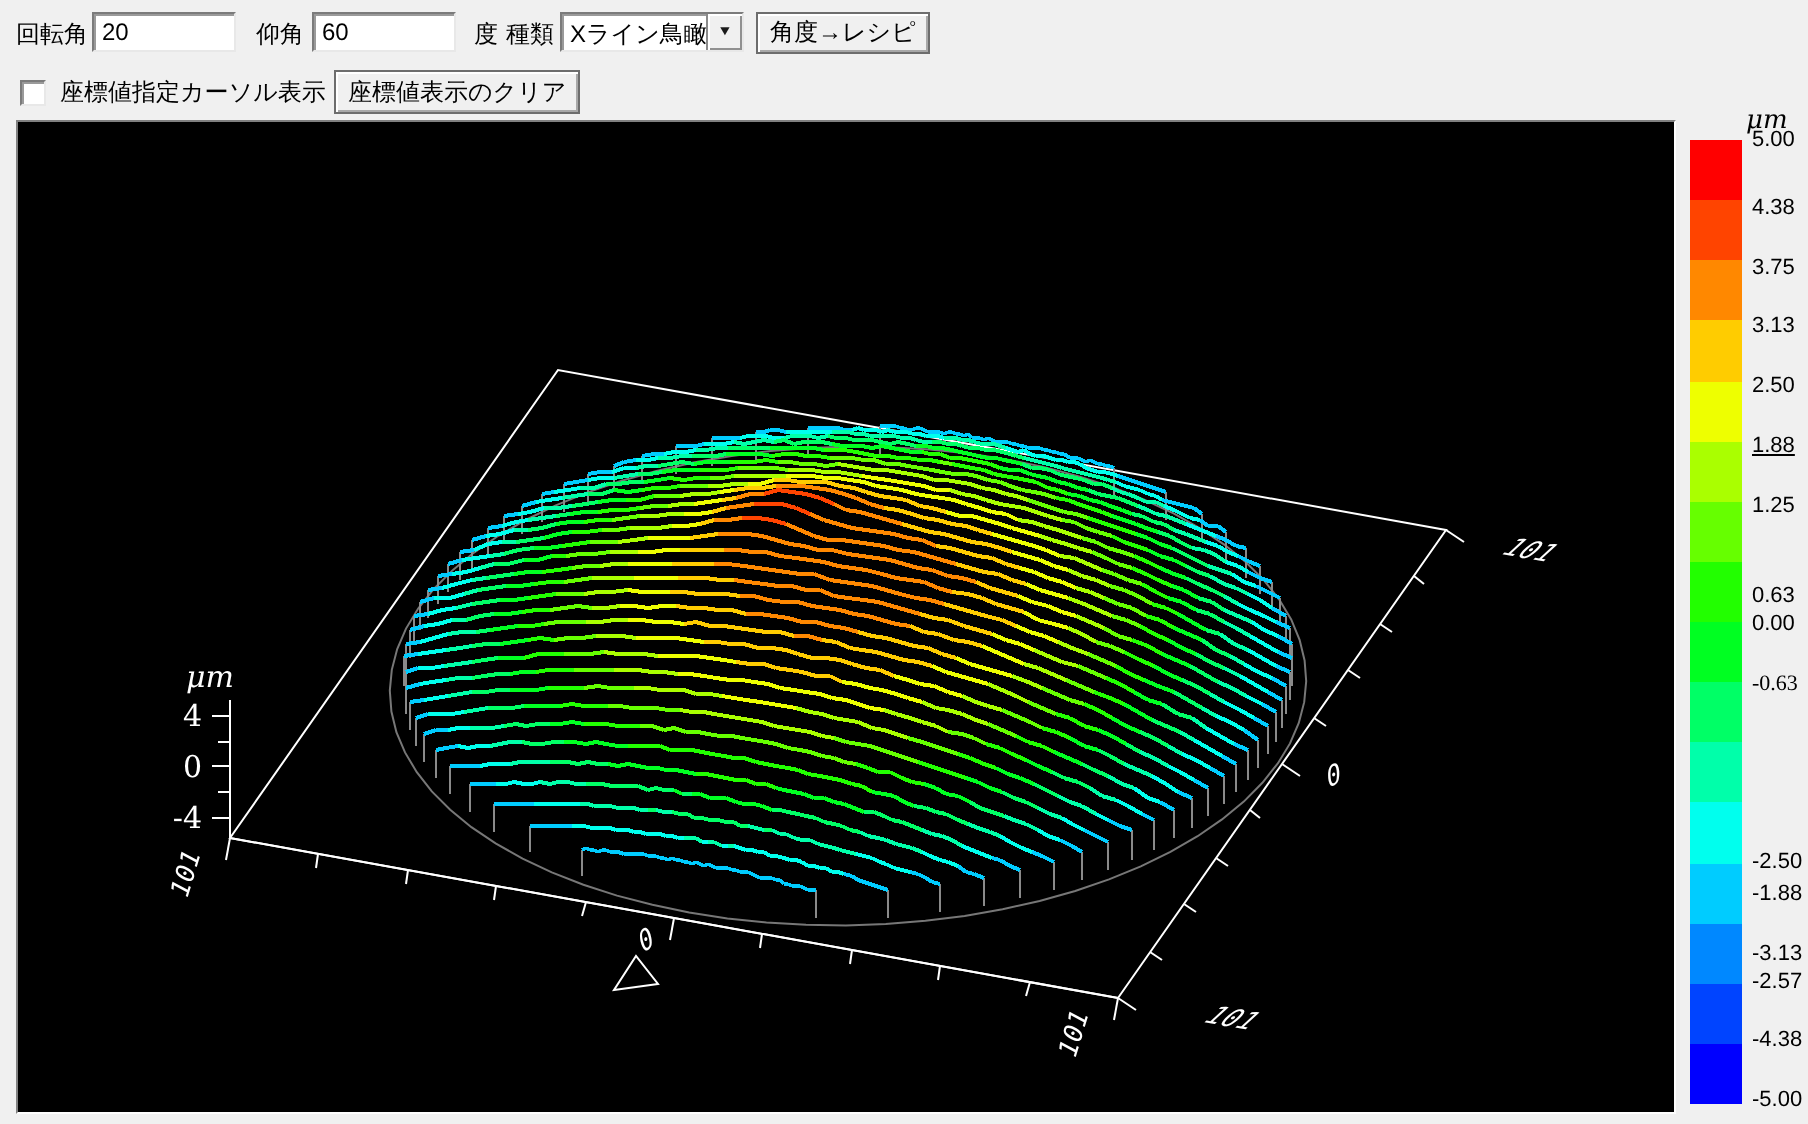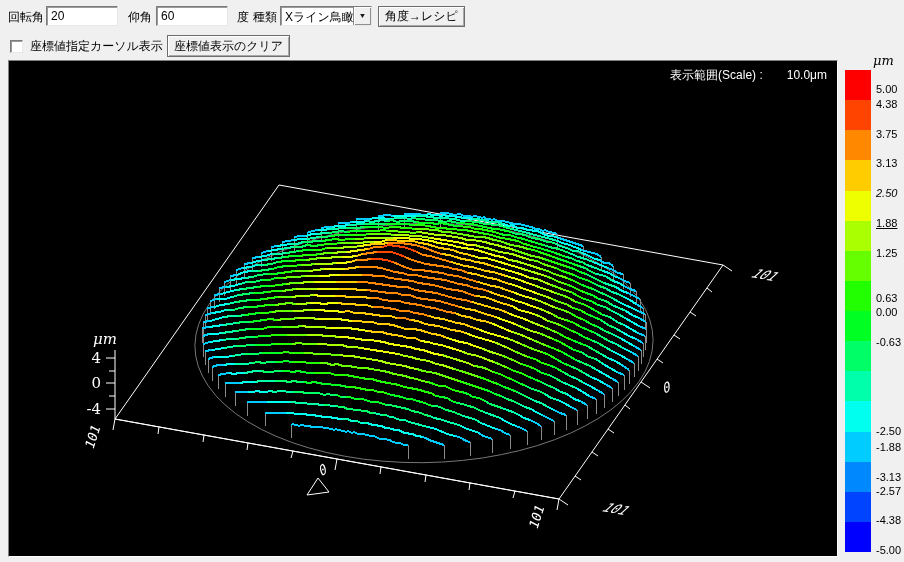--- a/index.html
+++ b/index.html
@@ -68,23 +68,20 @@
     <span class="arrow">▼</span>
   </span>
 </div>
 <button class="btn" style="left:378px;top:6px;height:21px">角度→レシピ</button>
 
 <span class="checkbox" style="left:10px;top:40px"></span>
 <span class="lbl" style="left:30px;top:39px">座標値指定カーソル表示</span>
 <button class="btn" style="left:167px;top:35px;height:22px">座標値表示のクリア</button>
 
 <div class="plot">
-  <div class="scale">
-    <span>表示範囲(Scale) :</span><span class="v">10.0μm</span>
-  </div>
   <svg id="surface-svg" width="828" height="495" viewBox="0 0 828 495">
       <g>
         <polygon points="106,358 550,438 714,204 270,124" fill="none" stroke="#ffffff" stroke-width="1"></polygon>
       </g>
       <path d="M629.9 320.7L636.0 310.7L640.4 300.5L643.1 290.1L644.1 279.6L643.3 269.2L640.8 258.9L636.6 248.7L630.7 238.9L623.1 229.3L614.0 220.1L603.3 211.4L591.2 203.3L577.8 195.7L563.1 188.8L547.3 182.6L530.5 177.2L512.8 172.5L494.4 168.7L475.4 165.8L455.9 163.7L436.1 162.6L416.1 162.3L396.1 163.0L376.3 164.5L356.8 167.0L337.7 170.3L319.2 174.5L301.4 179.5L284.5 185.3L268.6 191.8L253.8 199.0L240.2 206.9L228.0 215.3L217.2 224.2L207.9 233.5L200.1 243.3L194.0 253.3L189.6 263.5L186.9 273.9L185.9 284.3L186.7 294.8L189.2 305.1L193.5 315.2L199.4 325.1L206.9 334.7L216.1 343.9L226.7 352.6L238.8 360.7L252.3 368.3L266.9 375.2L282.7 381.4L299.5 386.8L317.2 391.4L335.6 395.2L354.7 398.2L374.2 400.2L394.0 401.4L413.9 401.7L433.9 401.0L453.7 399.4L473.3 397.0L492.3 393.6L510.8 389.5L528.6 384.5L545.5 378.7L561.4 372.2L576.2 364.9L589.8 357.1L602.0 348.7L612.9 339.8L622.2 330.4L629.9 320.7Z" fill="none" stroke="#777777" stroke-width="1"></path>
       <g shape-rendering="crispEdges">
         <line x1="431" y1="152" x2="431" y2="166" stroke="#8a8a8a" stroke-width="1"></line>
         <line x1="548" y1="173" x2="548" y2="187" stroke="#8a8a8a" stroke-width="1"></line>
         <line x1="431" y1="152" x2="433" y2="152" stroke="#00ccff" stroke-width="2"></line>
         <line x1="433" y1="152" x2="435" y2="152" stroke="#00ccff" stroke-width="2"></line>
@@ -2185,30 +2182,30 @@
     <div class="cb-seg" style="background: rgb(0, 255, 34);"></div>
     <div class="cb-seg" style="background: rgb(0, 255, 102);"></div>
     <div class="cb-seg" style="background: rgb(0, 255, 170);"></div>
     <div class="cb-seg" style="background: rgb(0, 255, 238);"></div>
     <div class="cb-seg" style="background: rgb(0, 204, 255);"></div>
     <div class="cb-seg" style="background: rgb(0, 136, 255);"></div>
     <div class="cb-seg" style="background: rgb(0, 68, 255);"></div>
     <div class="cb-seg" style="background: rgb(0, 0, 255);"></div>
   </div>
 <div>
-    <div class="cb-label" style="top: 83px;">5.00</div>
+    <div class="cb-label" style="top: 64px;">5.00</div>
     <div class="cb-label" style="top: 97.75px;">4.38</div>
     <div class="cb-label" style="top: 127.5px;">3.75</div>
     <div class="cb-label" style="top: 157.25px;">3.13</div>
-    <div class="cb-label" style="top: 187px; font-style: italic;">2.50</div>
+    <div class="cb-label" style="top: 187px;">2.50</div>
     <div class="cb-label" style="top: 216.75px; text-decoration: underline;">1.88</div>
     <div class="cb-label" style="top: 246.5px;">1.25</div>
     <div class="cb-label" style="top: 292px;">0.63</div>
     <div class="cb-label" style="top: 306px;">0.00</div>
-    <div class="cb-label" style="top: 335.75px;">-0.63</div>
+    <div class="cb-label" style="top: 335.75px; font-family: Liberation Serif, serif;">-0.63</div>
     <div class="cb-label" style="top: 365.5px; margin-left: 39px;">-1.25</div>
     <div class="cb-label" style="top: 395.25px; margin-top: 46px;">-1.88</div>
     <div class="cb-label" style="top: 425px;">-2.50</div>
     <div class="cb-label" style="top: 471px;">-3.13</div>
     <div class="cb-label" style="top: 484.5px;">-2.57</div>
     <div class="cb-label" style="top: 514.25px;">-4.38</div>
     <div class="cb-label" style="top: 544px;">-5.00</div>
   </div>
 
 </body></html>

